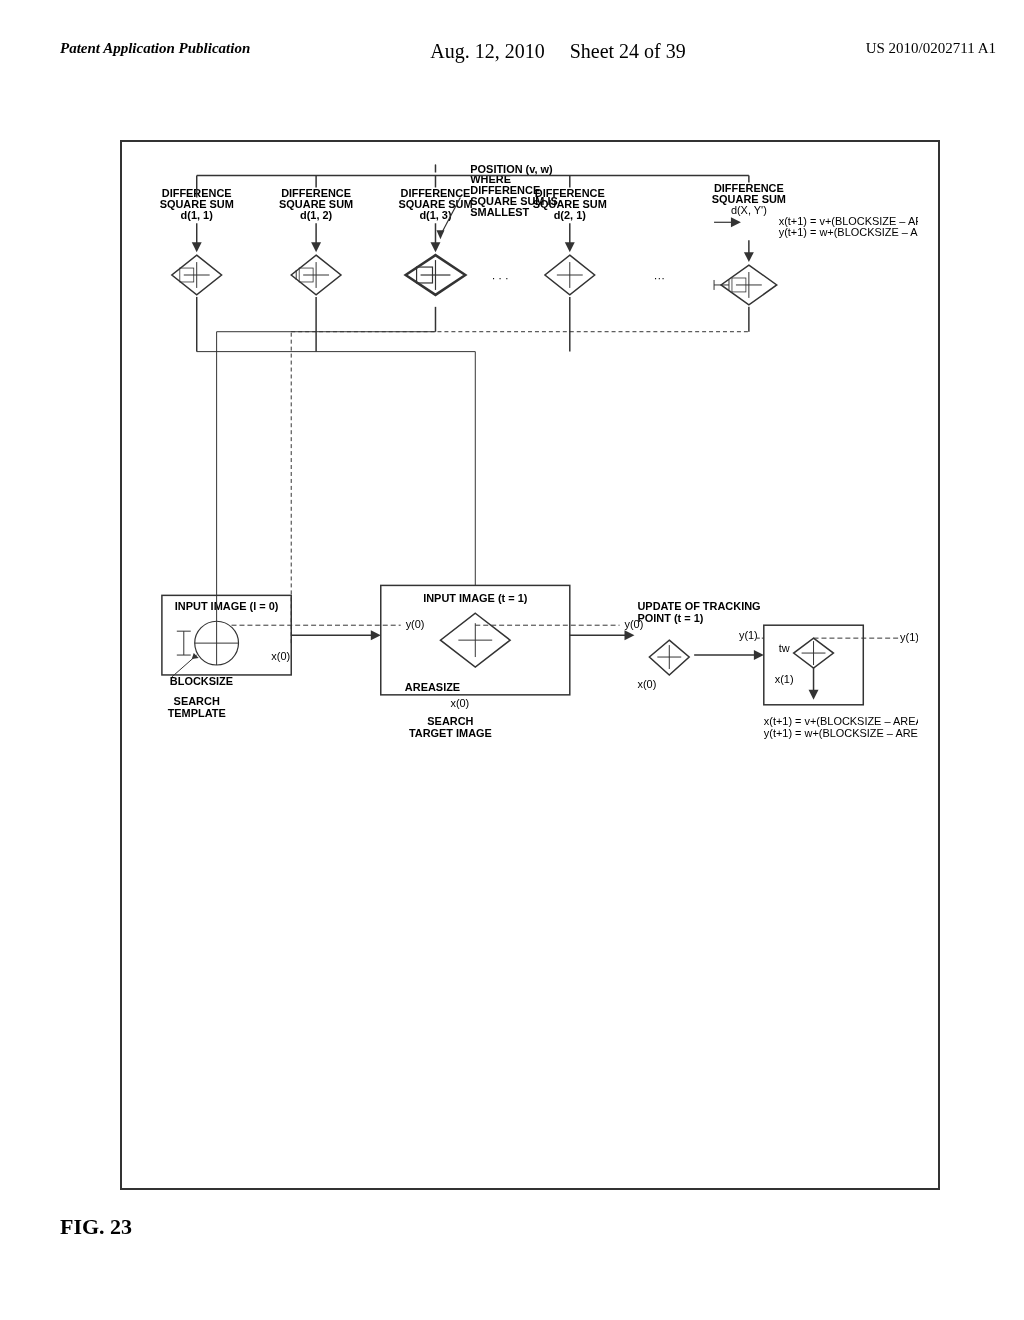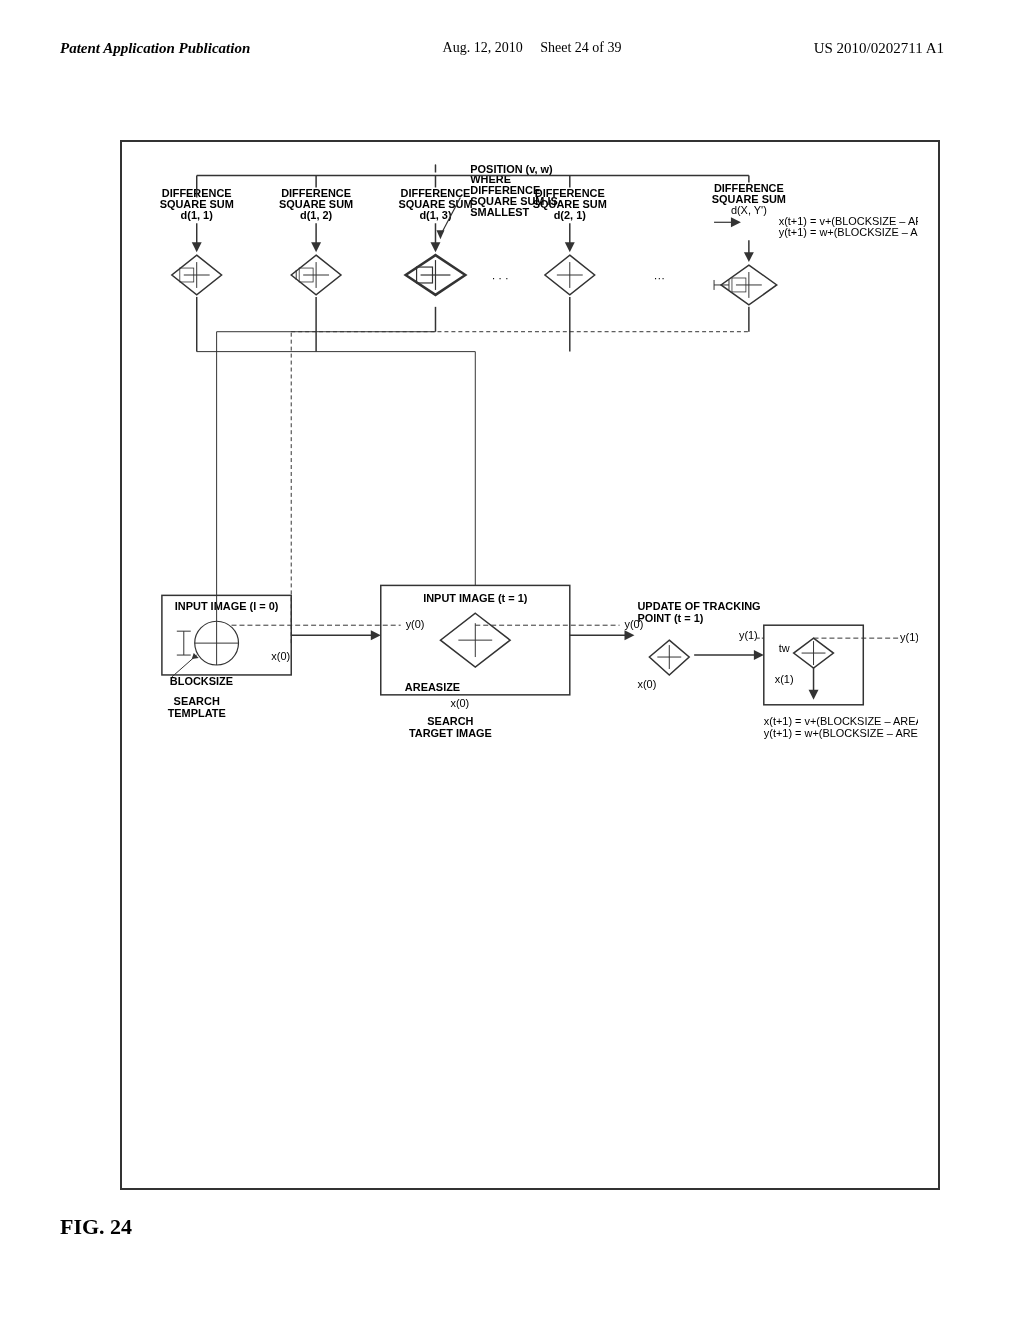--- a/index.html
+++ b/index.html
@@ -7,30 +7,30 @@
       width: 1024px;
       height: 1320px;
       background: #fff;
       font-family: 'Times New Roman', Times, serif;
       overflow: hidden;
     }
     .page-header {
       display: flex;
       justify-content: space-between;
       align-items: flex-start;
-      padding: 40px 80px 20px 60px;
+      padding: 40px 28px 20px 60px;
       font-size: 14px;
     }
     .header-left {
       font-weight: bold;
       font-style: italic;
       font-size: 15px;
     }
     .header-center {
-      font-size: 14px;
+      font-size: 20px;
     }
     .header-right {
       font-size: 15px;
     }
     .figure-label {
       position: absolute;
       bottom: 80px;
       left: 60px;
       font-size: 22px;
       font-weight: bold;
@@ -257,13 +257,13 @@
       <line x1="150" y1="478" x2="150" y2="165" stroke="#333" stroke-width="1" stroke-dasharray="4,3"></line>
       <line x1="150" y1="165" x2="610" y2="165" stroke="#333" stroke-width="1" stroke-dasharray="4,3"></line>
       <line x1="610" y1="165" x2="610" y2="140" stroke="#333" stroke-width="1.5"></line>
 
       <text x="360" y="115" font-size="12" text-anchor="middle">·  ·  ·</text>
 
     </svg>
   </div>
 </div>
 
-<div class="figure-label">FIG. 24</div>
+<div class="figure-label">FIG. 23</div>
 
 </body></html>

